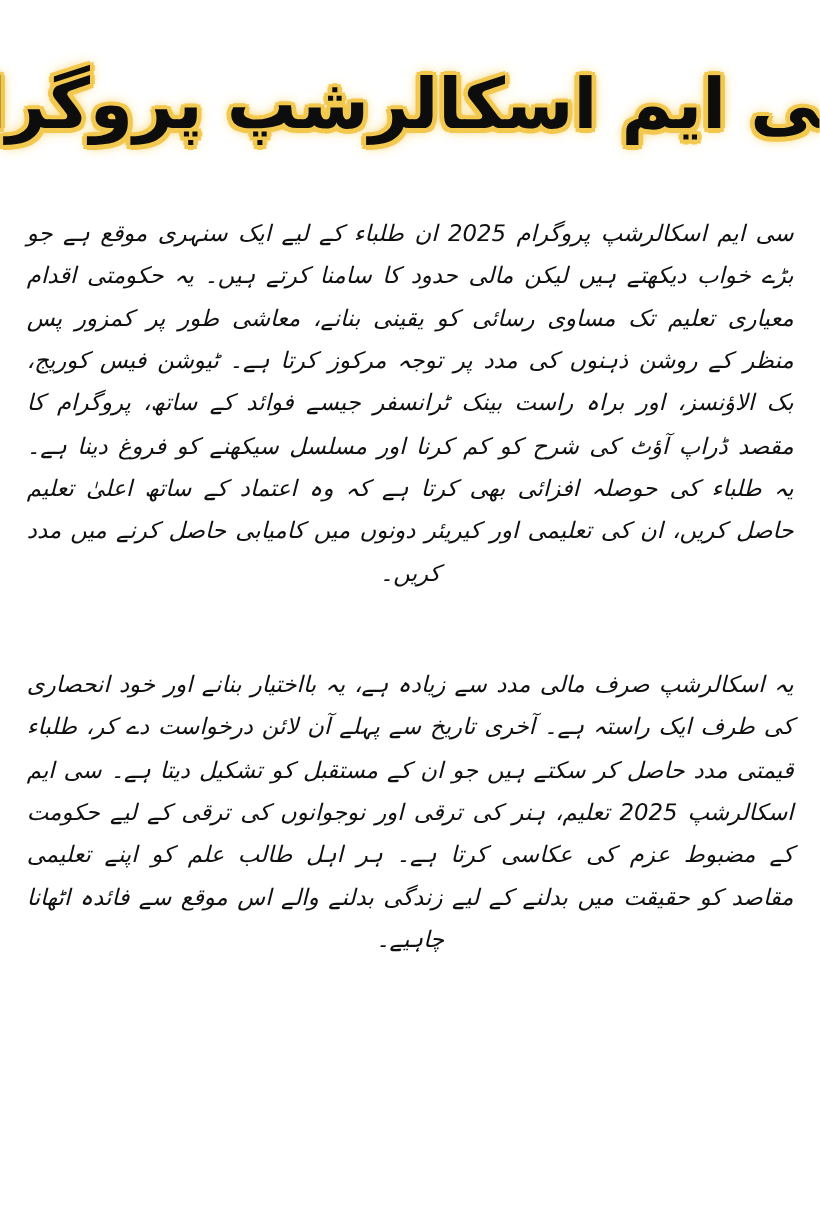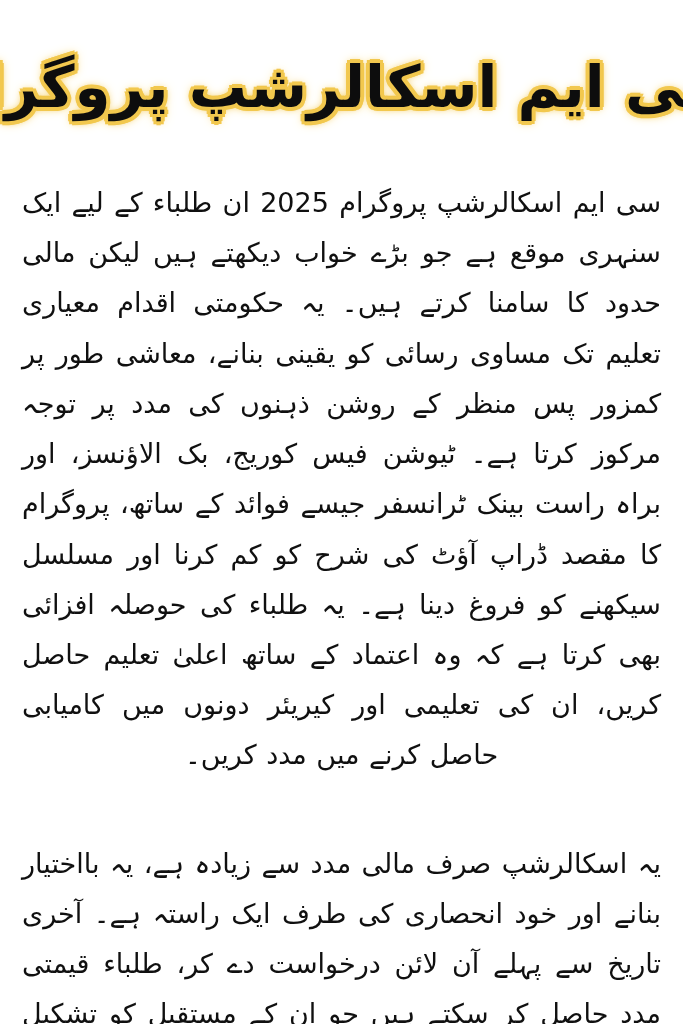--- a/index.html
+++ b/index.html
@@ -41,25 +41,26 @@
       -4px  0   0 var(--title-glow),  4px  0   0 var(--title-glow),
        0   -4px 0 var(--title-glow),  0    4px 0 var(--title-glow),
        0    0   7px var(--title-glow),
        0    0   12px var(--title-glow);
   }
   .article {
     padding: 0 22px;
     color: var(--body-text);
   }
   .para {
-    font-size: 27px;
+    font-size: 19px;
     line-height: 1.86;
     text-align: justify;
     text-align-last: center;
     word-spacing: 1px;
+    font-style: italic;
   }
   .para-1 { margin-top: 16px; }
   .para-2 { margin-top: 58px; }
 </style>
 </head>
 <body>
 
 <div class="page">
 
   <h1 class="title">سی ایم اسکالرشپ پروگرام</h1>

